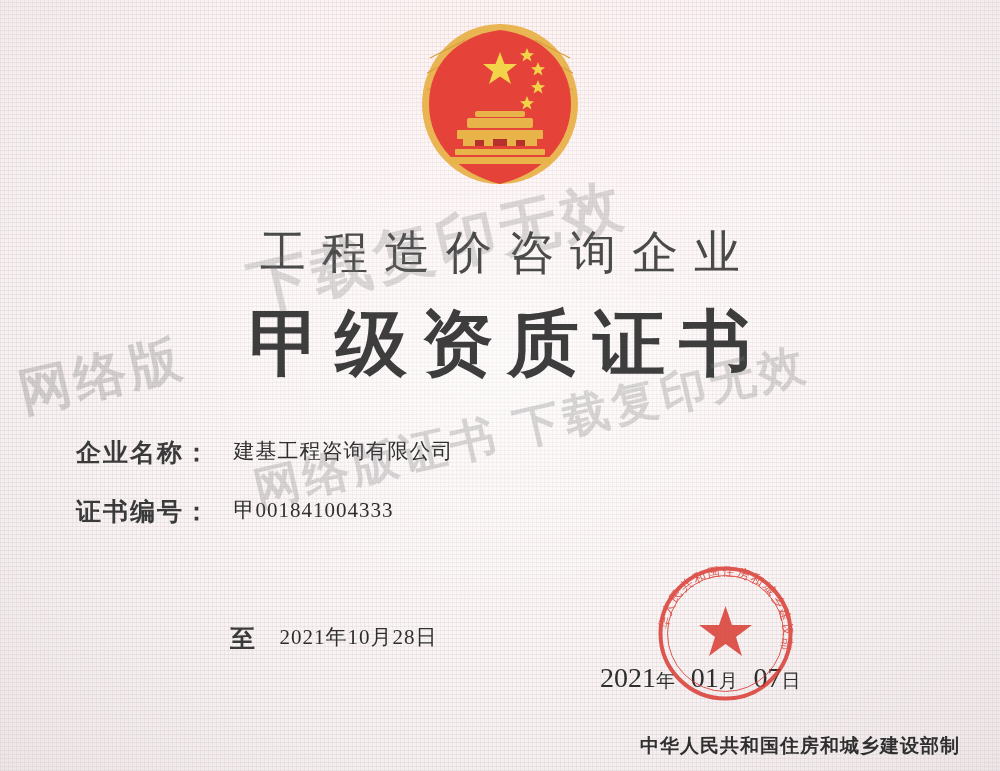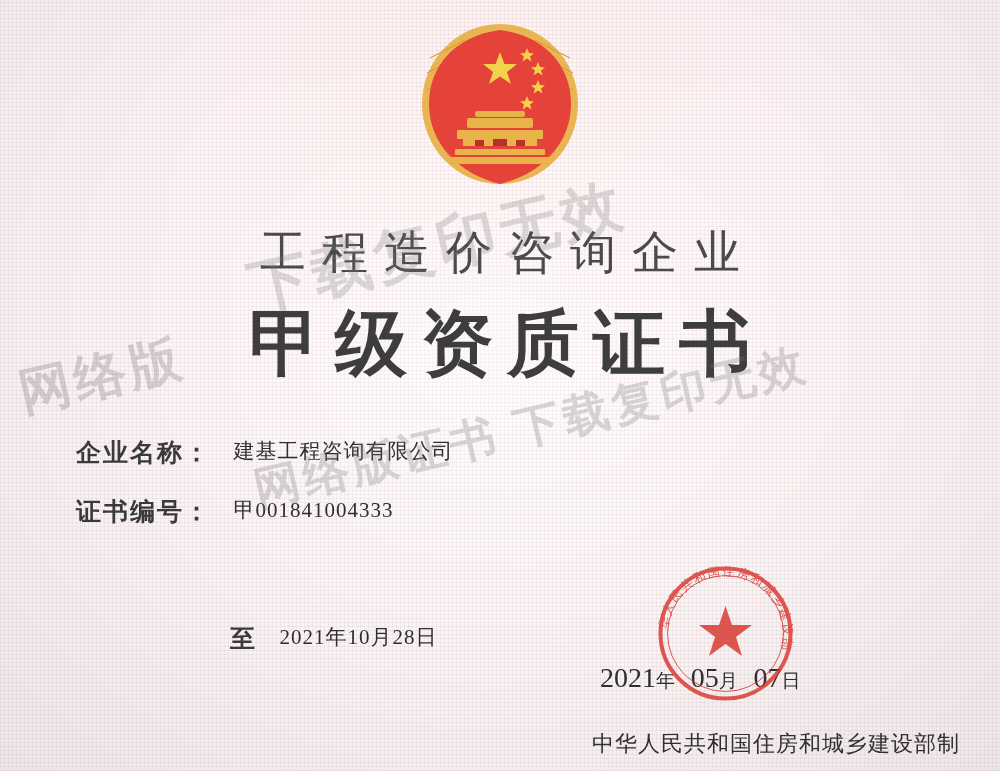--- a/index.html
+++ b/index.html
@@ -133,23 +133,24 @@
     opacity: 0.82;
   }
   .seal svg { width: 155px; height: 155px; display:block; }
 
   
   .footer {
     position: absolute;
     right: 40px;
     bottom: 12px;
     font-family: "Liberation Sans", sans-serif;
-    font-size: 22px;
+    font-size: 19px;
     color: #2f2f2f;
     letter-spacing: 1px;
+    font-weight: bold;
   }
 
   
   .watermark {
     position: absolute;
     font-family: "Liberation Sans", sans-serif;
     font-weight: bold;
     color: rgba(120,120,120,0.30);
     white-space: nowrap;
     pointer-events: none;
@@ -246,21 +247,21 @@
 
 
   <div class="field" id="row-valid2">
     <span class="field-label inline">至</span>
     <span class="field-value inline val-offset">2021年10月28日</span>
   </div>
 
 
   <div id="issue-date">
     <span class="num">2021</span><span class="cn">年</span>
-    &nbsp;&nbsp;<span class="num">05</span><span class="cn">月</span>
+    &nbsp;&nbsp;<span class="num">01</span><span class="cn">月</span>
     &nbsp;&nbsp;<span class="num">07</span><span class="cn">日</span>
   </div>
 
   <div class="seal">
     <svg viewBox="0 0 155 155" xmlns="http://www.w3.org/2000/svg">
       <defs>
         <path id="sealArc" d="M 77.5,77.5 m -58,0 a 58,58 0 1,1 116,0 a 58,58 0 1,1 -116,0"></path>
       </defs>
       <circle cx="77.5" cy="77.5" r="65" fill="none" stroke="#d8352c" stroke-width="4"></circle>
       <circle cx="77.5" cy="77.5" r="58" fill="none" stroke="#d8352c" stroke-width="1"></circle>

